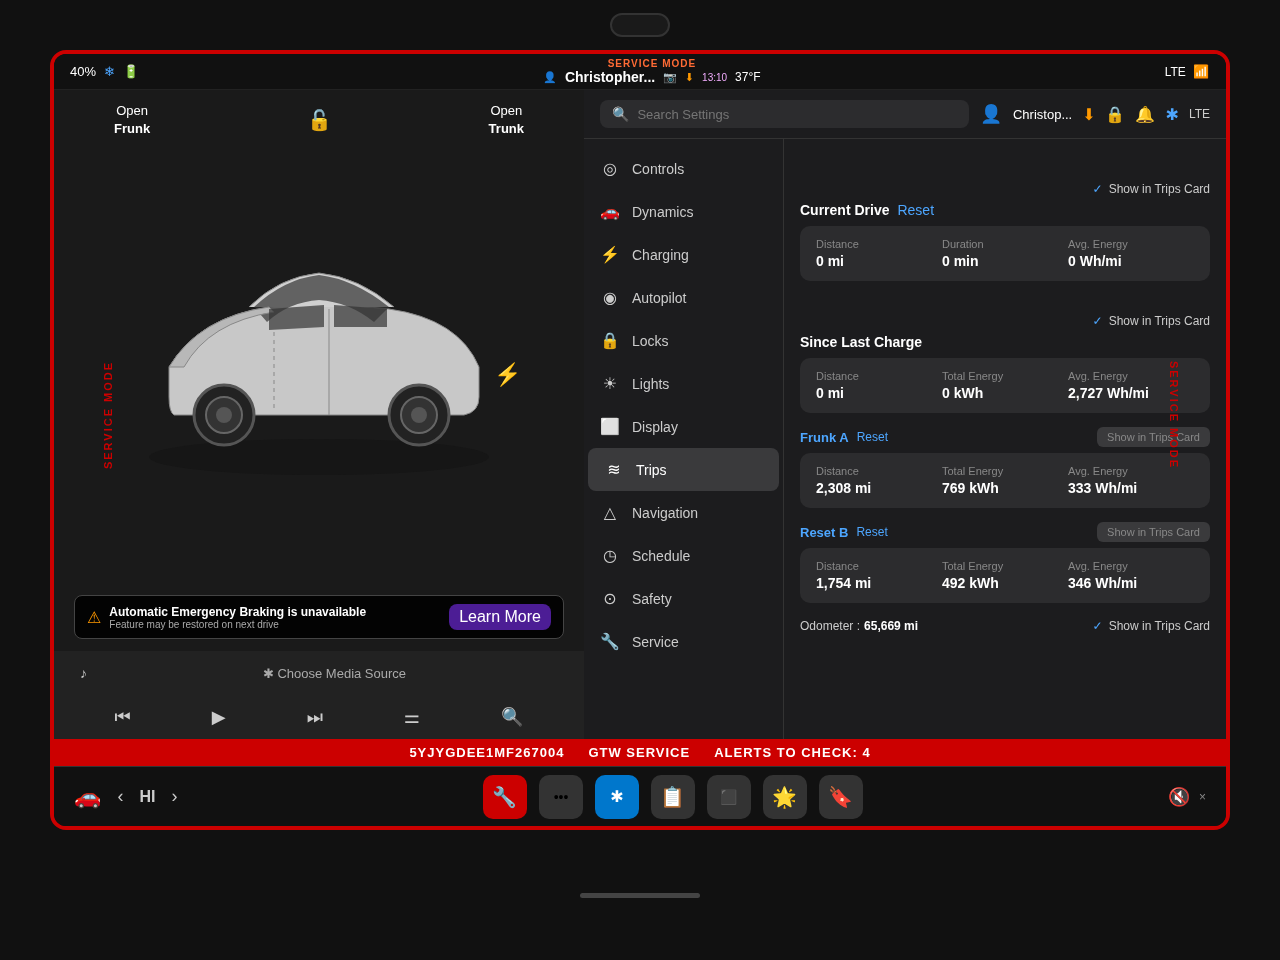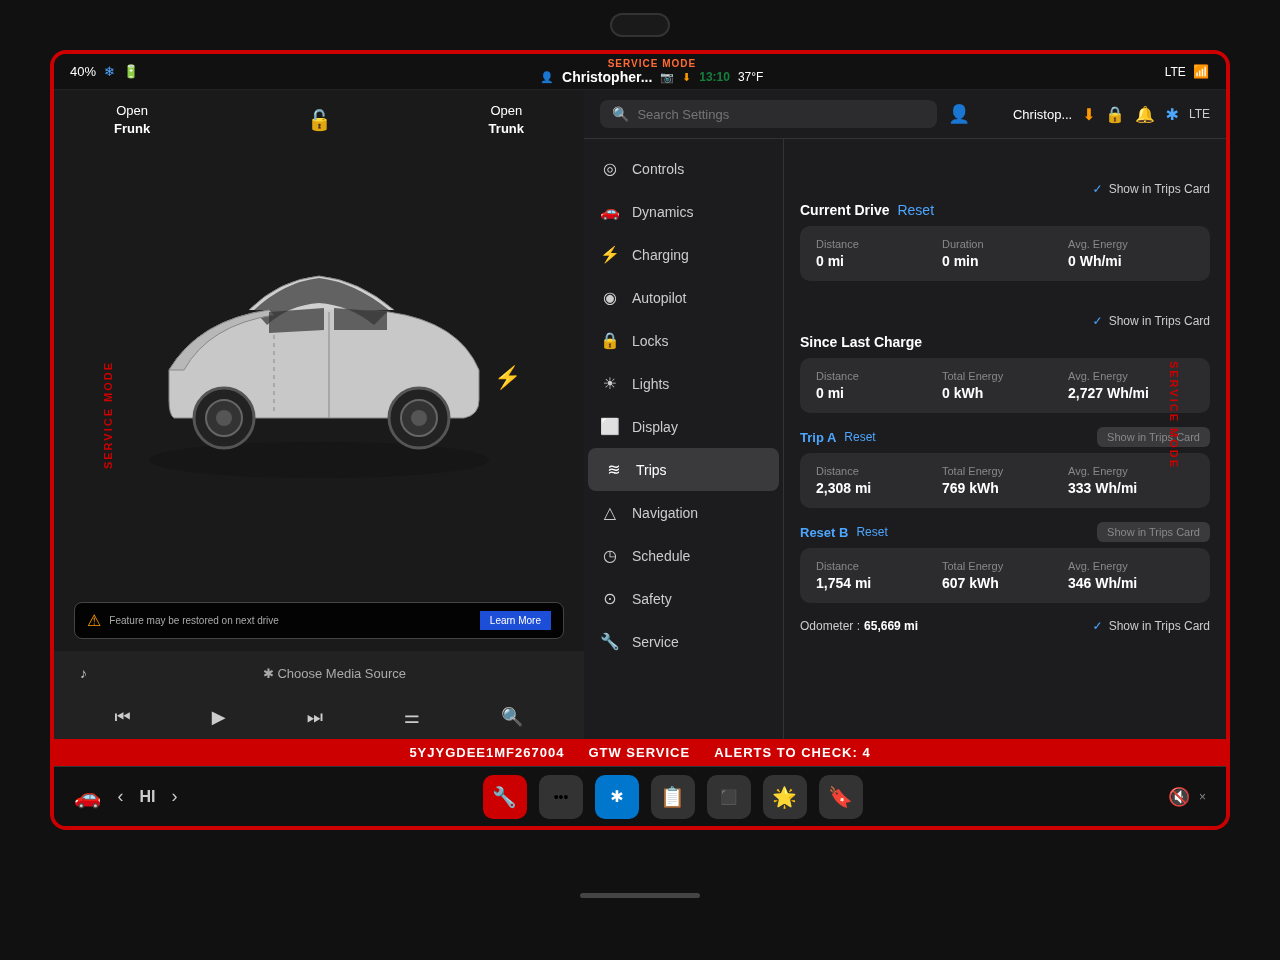--- a/index.html
+++ b/index.html
@@ -139,26 +139,26 @@
 
     .alert-text {
       flex: 1;
       color: #fff;
     }
 
     .alert-text .title { font-size: 12px; font-weight: bold; }
     .alert-text .sub { font-size: 10px; color: #aaa; }
 
     .alert-btn {
-      background: #1d4ed8;
+      background: #4c1d95;
       color: #fff;
       border: none;
-      border-radius: 0;
+      border-radius: 8px;
       padding: 4px 10px;
-      font-size: 10px;
+      font-size: 16px;
       cursor: pointer;
     }
 
     .media-bar {
       background: #222;
       height: 44px;
       display: flex;
       align-items: center;
       padding: 0 16px;
       gap: 4px;
@@ -271,21 +271,20 @@
 
     .header-right {
       display: flex;
       align-items: center;
       gap: 10px;
     }
 
     .user-name {
       color: #fff;
       font-size: 13px;
-      margin-left: 32px;
     }
 
     .header-icon { color: #ccc; font-size: 16px; }
     .header-icon.orange { color: #ff9900; }
 
     .settings-body {
       display: flex;
       flex: 1;
       overflow: hidden;
     }
@@ -461,21 +460,21 @@
         <span style="color:#4da6ff;">❄</span>
         <span>🔋</span>
       </div>
       <div class="status-center">
         <span class="label">SERVICE MODE</span>
         <div style="display:flex;align-items:center;gap:8px;">
           <span style="color:#ccc;">👤</span>
           <span style="color:#fff;font-size:14px;font-weight:600;">Christopher...</span>
           <span style="color:#ccc;">📷</span>
           <span style="color:#ff9900;">⬇</span>
-          <span style="color:#15803d;font-size:12px;font-weight:700;">13:10</span>
+          <span style="color:#f0abfc;font-size:10px;font-weight:400;">13:10</span>
           <span style="color:#fff;font-size:12px;">37°F</span>
         </div>
       </div>
       <div class="status-right">
         <span style="font-size:12px;">LTE</span>
         <span>📶</span>
       </div>
     </div>
 
     <div class="main-area">
@@ -525,20 +524,21 @@
 
             <path d="M 155 95 L 155 175" stroke="#888" stroke-width="1" stroke-dasharray="4"></path>
 
             <text x="375" y="145" fill="#4da6ff" font-size="22" font-weight="bold">⚡</text>
           </svg>
         </div>
 
         <div class="alert-bar">
           <span class="alert-icon">⚠</span>
           <div class="alert-text">
+            <div class="title">Automatic Emergency Braking is unavailable</div>
             <div class="sub">Feature may be restored on next drive</div>
           </div>
           <button class="alert-btn">Learn More</button>
         </div>
 
         <div class="media-bar">
           <span class="media-icon">♪</span>
           <span class="media-source">✱ Choose Media Source</span>
         </div>
 
@@ -671,21 +671,21 @@
                   </div>
                   <div class="stat-item">
                     <div class="stat-label">Avg. Energy</div>
                     <div class="stat-value">2,727 Wh/mi</div>
                   </div>
                 </div>
               </div>
 
               <div class="trip-header">
                 <div style="display:flex;align-items:center;">
-                  <span class="trip-label">Trip A</span>
+                  <span class="trip-label">Frunk A</span>
                   <span class="trip-reset">Reset</span>
                 </div>
                 <div class="trip-show">Show in Trips Card</div>
               </div>
               <div class="stats-card">
                 <div class="stats-row">
                   <div class="stat-item">
                     <div class="stat-label">Distance</div>
                     <div class="stat-value">2,308 mi</div>
                   </div>
@@ -708,21 +708,21 @@
                 <div class="trip-show">Show in Trips Card</div>
               </div>
               <div class="stats-card">
                 <div class="stats-row">
                   <div class="stat-item">
                     <div class="stat-label">Distance</div>
                     <div class="stat-value">1,754 mi</div>
                   </div>
                   <div class="stat-item">
                     <div class="stat-label">Total Energy</div>
-                    <div class="stat-value">607 kWh</div>
+                    <div class="stat-value">492 kWh</div>
                   </div>
                   <div class="stat-item">
                     <div class="stat-label">Avg. Energy</div>
                     <div class="stat-value">346 Wh/mi</div>
                   </div>
                 </div>
               </div>
 
               <div class="odometer-bar">
                 <div style="display:flex;align-items:center;gap:4px;">

